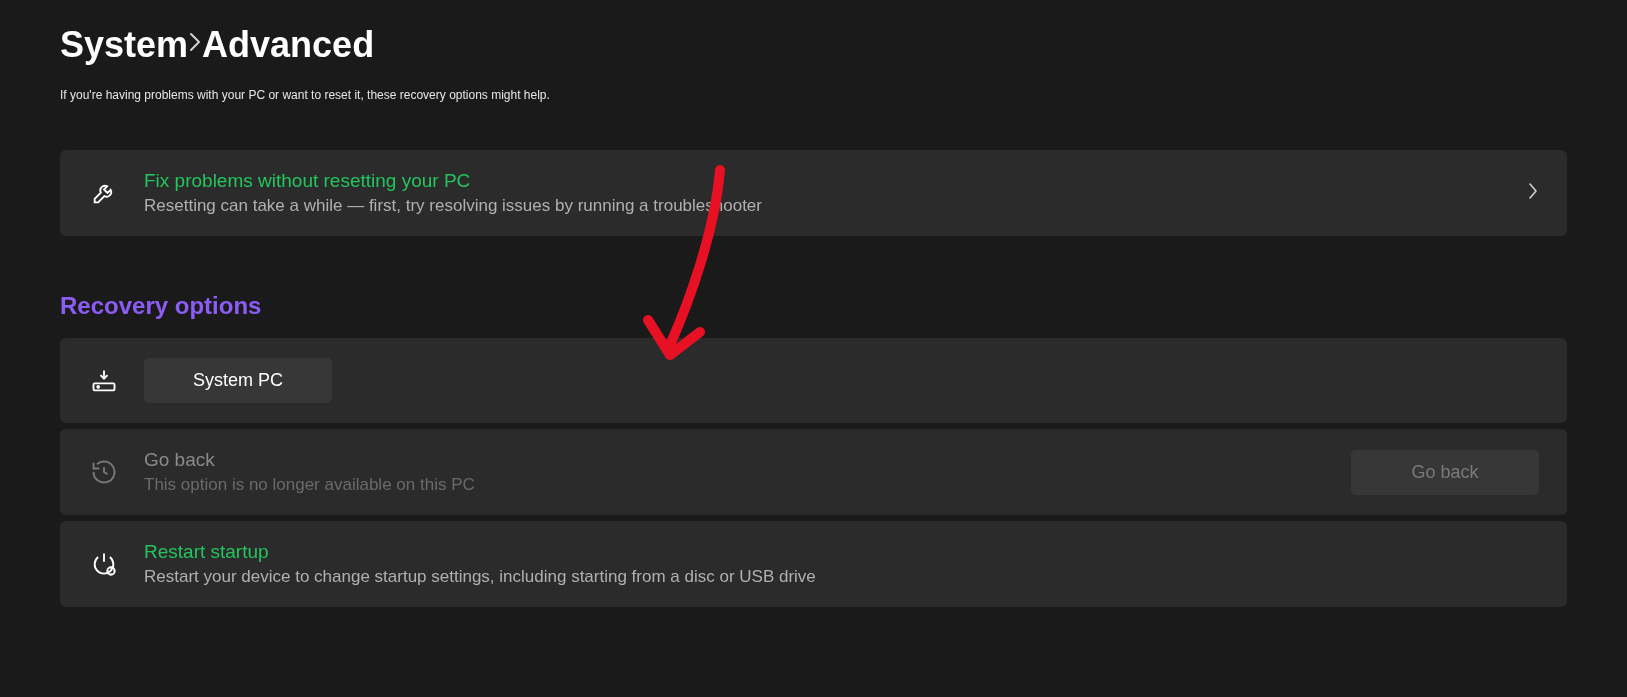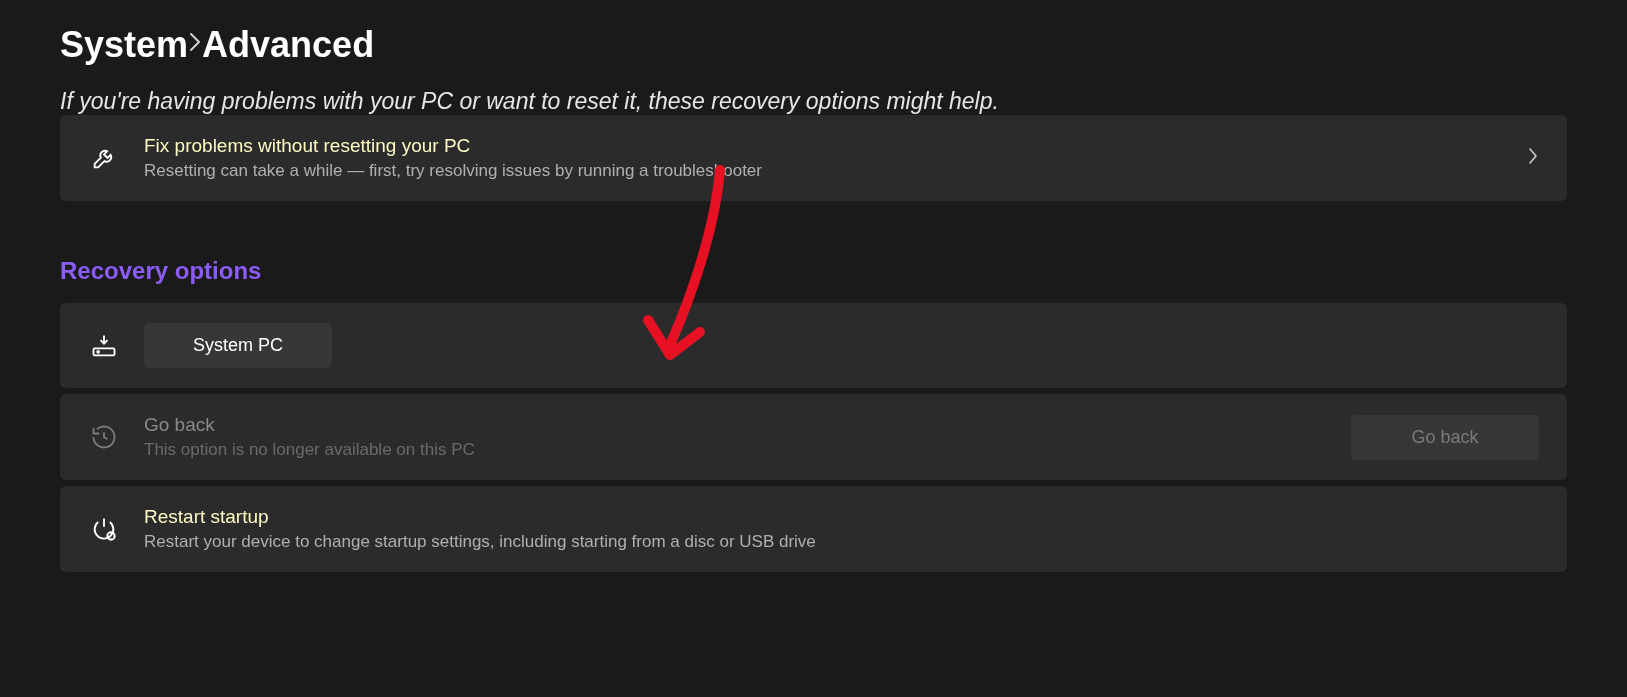--- a/index.html
+++ b/index.html
@@ -33,23 +33,23 @@
     font-size: 22px;
     color: #d2d2d2;
     font-weight: 400;
   }
   .crumb-current {
     font-size: 36px;
     font-weight: 600;
     color: #ffffff;
   }
   .intro {
-    font-size: 23px;
+    font-size: 12px;
     color: #e6e6e6;
-    font-style: italic;
+    margin-bottom: 48px;
   }
   .card {
     background: #2b2b2b;
     border-radius: 6px;
     padding: 20px 28px;
     display: flex;
     align-items: center;
     gap: 24px;
     margin-bottom: 6px;
     width: 100%;
@@ -66,21 +66,21 @@
   .card-icon.dim { color: #7a7a7a; }
   .card-text {
     flex: 1;
     display: flex;
     flex-direction: column;
     gap: 4px;
   }
   .card-title {
     font-size: 19px;
     font-weight: 400;
-    color: #fef9c3;
+    color: #22c55e;
   }
   .card-title.dim { color: #8a8a8a; }
   .card-desc {
     font-size: 17px;
     color: #b0b0b0;
     font-weight: 400;
   }
   .card-desc.dim { color: #6a6a6a; }
   .card-chevron {
     color: #cfcfcf;

